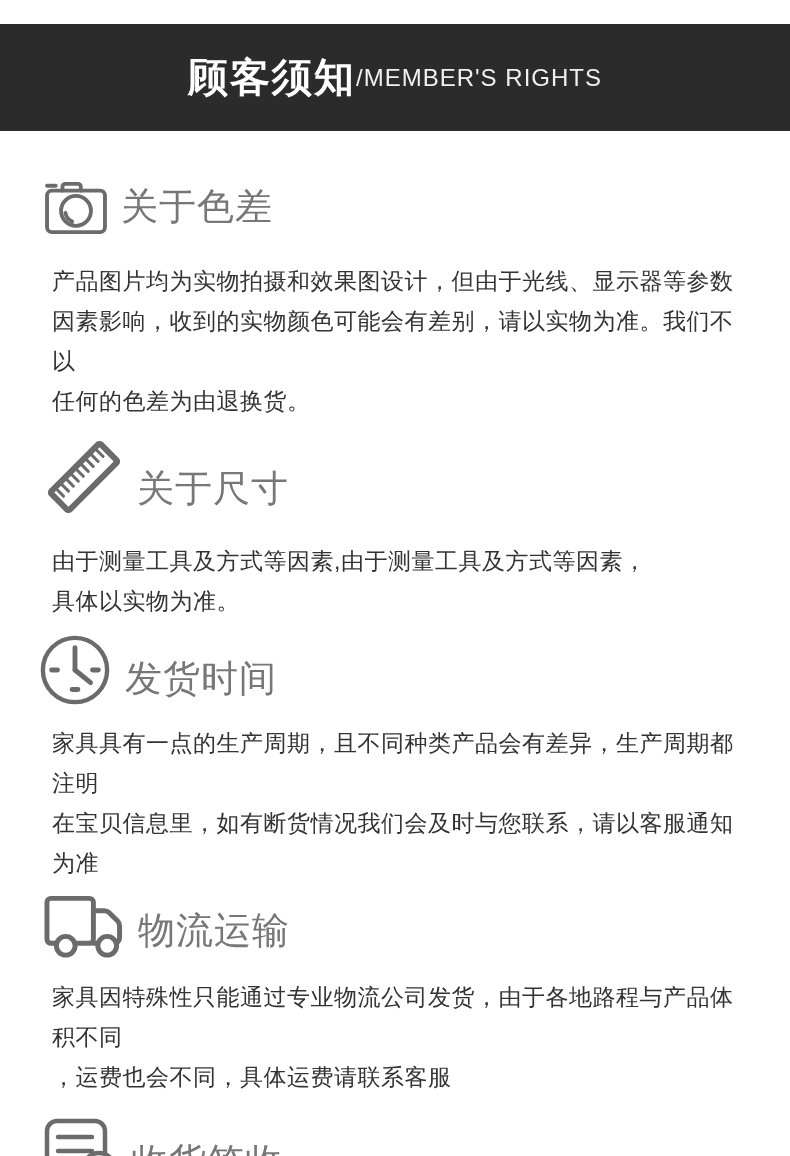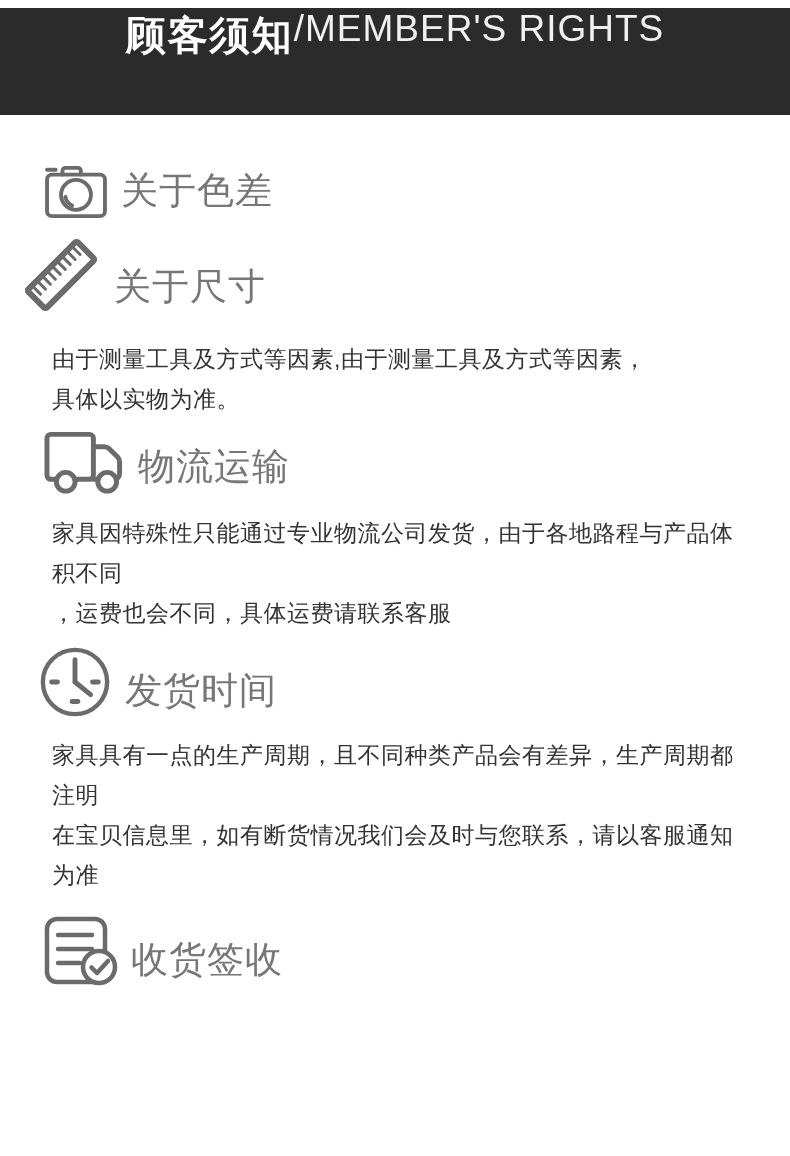--- a/index.html
+++ b/index.html
@@ -3,44 +3,44 @@
 <meta charset="utf-8">
 <style>
   html,body{margin:0;padding:0;background:#ffffff;}
   body{
     width:790px;height:1156px;overflow:hidden;position:relative;
     font-family:"Liberation Sans","DejaVu Sans",sans-serif;
   }
   .page{width:790px;height:1156px;background:#ffffff;}
   
   .header{
-    margin-top:8px;height:107px;background:#2b2b2b;
-    display:flex;justify-content:center;
+    margin-top:24px;height:107px;background:#2b2b2b;
+    display:flex;align-items:center;justify-content:center;
   }
   .header .cn{
     color:#ffffff;font-size:40px;font-weight:bold;letter-spacing:2px;
   }
   .header .en{
-    color:#f0f0f0;font-size:37px;font-weight:400;letter-spacing:1px;
+    color:#f0f0f0;font-size:24px;font-weight:400;letter-spacing:1px;
   }
   
   .section-head{
     display:flex;align-items:flex-end;gap:13px;padding-left:44px;
   }
   .section-title{
     color:#777777;font-size:37px;margin-bottom:3px;letter-spacing:1px;
   }
   .section-body{
     padding-left:52px;padding-right:38px;
     color:#333333;font-size:23px;line-height:40px;
     white-space:pre-line;letter-spacing:0.5px;
   }
   .icon svg{display:block;}
   .s1 .section-head{margin-top:48px;}  .s1 .section-body{margin-top:26px;}
-  .s2 .section-head{margin-top:16px;padding-left:21px;}  .s2 .section-body{margin-top:24px;}
+  .s2 .section-head{margin-top:16px;padding-left:44px;}  .s2 .section-body{margin-top:24px;}
   .s3 .section-head{margin-top:12px;padding-left:38px;}  .s3 .section-body{margin-top:16px;}
   .s4 .section-head{margin-top:12px;}  .s4 .section-body{margin-top:18px;}
   .s5 .section-head{margin-top:21px;}
 </style>
 </head>
 <body>
 
 <div class="page">
 
   <div class="header">
@@ -54,20 +54,23 @@
         <svg width="64" height="56" viewBox="0 0 66 58" fill="none" stroke="#6b6b6b" stroke-width="4" stroke-linecap="round" stroke-linejoin="round">
           <path d="M3 7 h9"></path>
           <path d="M19 12 V8 a3 3 0 0 1 3-3 h13 a3 3 0 0 1 3 3 v4"></path>
           <rect x="3" y="12" width="60" height="43" rx="5"></rect>
           <circle cx="33" cy="33" r="15.5"></circle>
           <path d="M22 35 a12 12 0 0 0 7 9"></path>
         </svg>
       </span>
       <span class="section-title">关于色差</span>
     </div>
+    <div class="section-body">产品图片均为实物拍摄和效果图设计，但由于光线、显示器等参数
+因素影响，收到的实物颜色可能会有差别，请以实物为准。我们不以
+任何的色差为由退换货。</div>
   </div>
 
   <div class="section s2">
     <div class="section-head">
       <span class="icon">
         <svg width="80" height="80" viewBox="0 0 80 80" fill="none" stroke="#6b6b6b" stroke-linecap="round" stroke-linejoin="round">
           <g transform="rotate(-45 40 40)">
             <rect x="5" y="27" width="70" height="26" rx="2" stroke-width="6"></rect>
             <g stroke-width="3">
               <path d="M12 28 v11"></path>
@@ -82,52 +85,52 @@
             </g>
           </g>
         </svg>
       </span>
       <span class="section-title">关于尺寸</span>
     </div>
     <div class="section-body">由于测量工具及方式等因素,由于测量工具及方式等因素，
 具体以实物为准。</div>
   </div>
 
-  <div class="section s4">
-    <div class="section-head">
-      <span class="icon">
-        <svg width="81" height="64" viewBox="0 0 82 64" fill="none" stroke="#6b6b6b" stroke-width="5" stroke-linecap="round" stroke-linejoin="round">
-          <rect x="3" y="3" width="47" height="45.5" rx="4"></rect>
-          <path d="M50 15.5 h11 c2 0 3.5 0.6 5 2 l8.5 8.5 c1.5 1.5 2 3 2 5 v12 c0 3 -2.5 5.5 -5.5 5.5 h-21"></path>
-          <circle cx="22" cy="51" r="9.5" fill="#ffffff"></circle>
-          <circle cx="64" cy="51" r="9.5" fill="#ffffff"></circle>
-        </svg>
-      </span>
-      <span class="section-title">物流运输</span>
-    </div>
-    <div class="section-body">家具因特殊性只能通过专业物流公司发货，由于各地路程与产品体积不同
-，运费也会不同，具体运费请联系客服</div>
-  </div>
-
   <div class="section s3">
     <div class="section-head">
       <span class="icon">
         <svg width="74" height="74" viewBox="0 0 76 76" fill="none" stroke="#6b6b6b" stroke-width="4.5" stroke-linecap="round" stroke-linejoin="round">
           <circle cx="38" cy="38" r="33"></circle>
           <path d="M14 38 h6" stroke-width="5"></path>
           <path d="M56 38 h6" stroke-width="5"></path>
           <path d="M35 58 h6" stroke-width="5"></path>
           <path d="M38 38 V15" stroke-width="5"></path>
           <path d="M38 38 L54 51" stroke-width="5"></path>
         </svg>
       </span>
       <span class="section-title">发货时间</span>
     </div>
     <div class="section-body">家具具有一点的生产周期，且不同种类产品会有差异，生产周期都注明
 在宝贝信息里，如有断货情况我们会及时与您联系，请以客服通知为准</div>
+  </div>
+
+  <div class="section s4">
+    <div class="section-head">
+      <span class="icon">
+        <svg width="81" height="64" viewBox="0 0 82 64" fill="none" stroke="#6b6b6b" stroke-width="5" stroke-linecap="round" stroke-linejoin="round">
+          <rect x="3" y="3" width="47" height="45.5" rx="4"></rect>
+          <path d="M50 15.5 h11 c2 0 3.5 0.6 5 2 l8.5 8.5 c1.5 1.5 2 3 2 5 v12 c0 3 -2.5 5.5 -5.5 5.5 h-21"></path>
+          <circle cx="22" cy="51" r="9.5" fill="#ffffff"></circle>
+          <circle cx="64" cy="51" r="9.5" fill="#ffffff"></circle>
+        </svg>
+      </span>
+      <span class="section-title">物流运输</span>
+    </div>
+    <div class="section-body">家具因特殊性只能通过专业物流公司发货，由于各地路程与产品体积不同
+，运费也会不同，具体运费请联系客服</div>
   </div>
 
   <div class="section s5">
     <div class="section-head">
       <span class="icon">
         <svg width="74" height="72" viewBox="0 0 74 72" fill="none" stroke="#6b6b6b" stroke-width="4.5" stroke-linecap="round" stroke-linejoin="round">
           <rect x="3" y="3" width="58" height="63" rx="10"></rect>
           <path d="M14 19 h34"></path>
           <path d="M14 33 h34"></path>
           <path d="M14 47 h22"></path>

